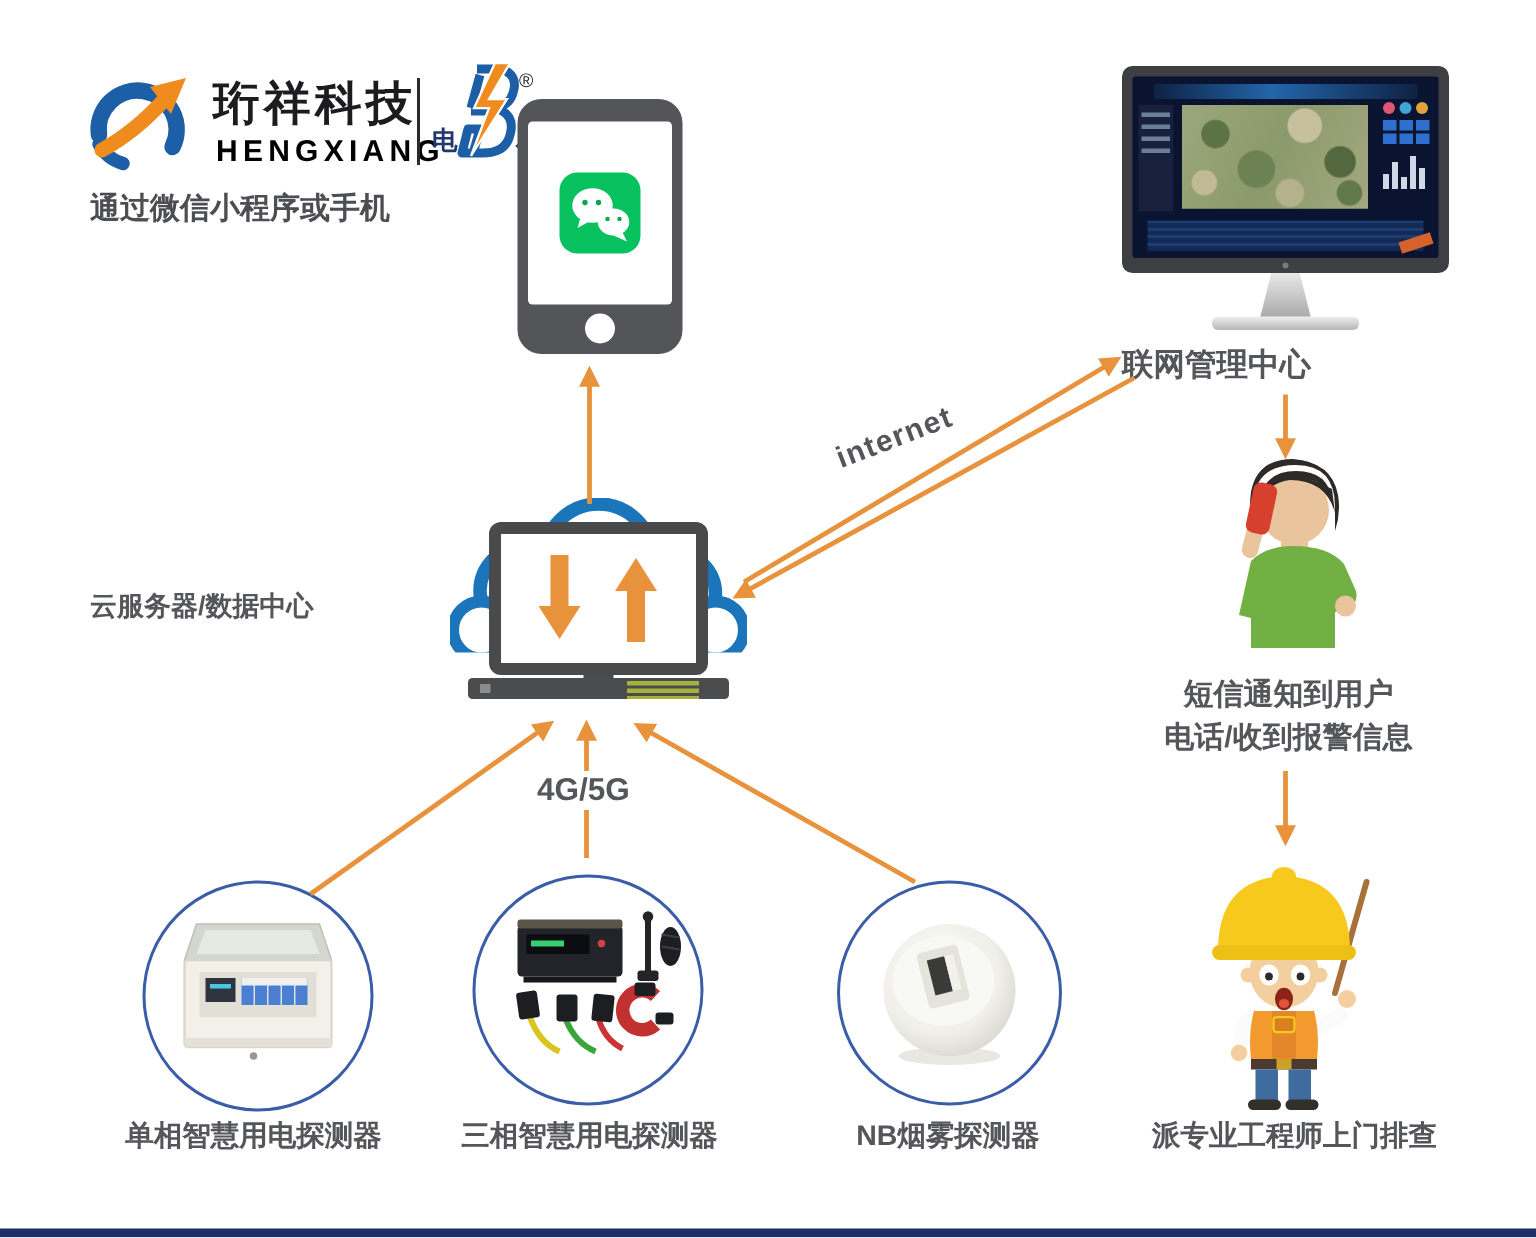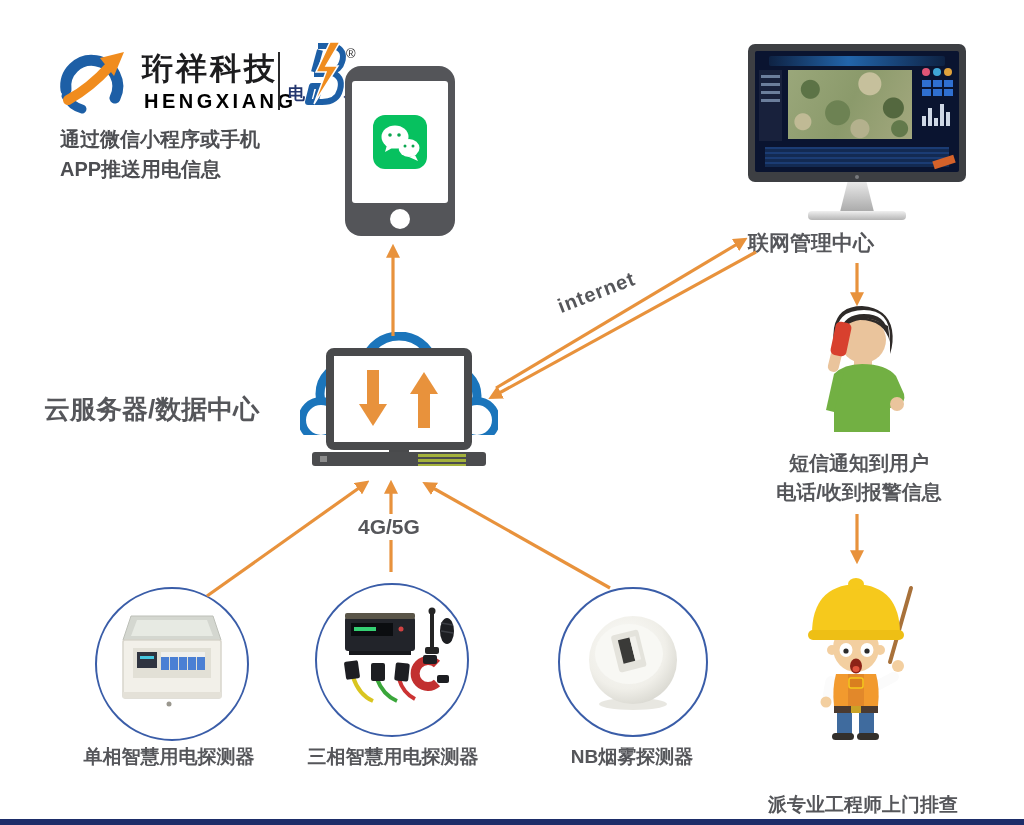--- a/index.html
+++ b/index.html
@@ -14,28 +14,28 @@
   .logo-divider { position:absolute; left:278px; top:52px; width:2px; height:58px; background:#2a2a2c; }
   .dianbao { position:absolute; left:288px; top:46px; width:80px; height:68px; }
   .db-dian { position:absolute; left:0px; top:36px; font-size:17px; font-weight:bold; color:#23366e; }
   .db-glyph { position:absolute; left:16px; top:-4px; width:44px; height:64px; }
   .db-bao { position:absolute; left:56px; top:40px; font-size:17px; font-weight:bold; color:#23366e; }
   .db-reg { position:absolute; left:58px; top:0px; font-size:13px; color:#2a2a2c; }
 
   
   .cap { color:#55565a; font-weight:bold; }
   .push-text { position:absolute; left:60px; top:124px; font-size:20px; line-height:30px; color:#4d4e52; font-weight:bold; }
-  .cloud-label { position:absolute; left:44px; top:392px; font-size:26px; }
+  .cloud-label { position:absolute; left:60px; top:392px; font-size:18px; }
   .mgmt-label { position:absolute; left:748px; top:229px; width:220px; text-align:left; font-size:21px; }
   .alarm-text { position:absolute; left:728px; top:449px; width:262px; text-align:center; font-size:20px; line-height:29px; }
   .circle-label { position:absolute; top:744px; text-align:center; font-size:19px; }
   .lbl-c1 { left:56px;  width:226px; }
   .lbl-c2 { left:280px; width:226px; }
   .lbl-c3 { left:548px; width:168px; }
-  .lbl-eng { left:738px; width:250px;margin-top:48px; }
+  .lbl-eng { left:738px; width:250px; }
   .internet-label { position:absolute; left:556px; top:281px; font-size:20px; color:#55565a; font-weight:bold; transform:rotate(-21deg); letter-spacing:1px; }
   .network-label { position:absolute; left:352px; top:514px; font-size:21px; color:#55565a; font-weight:bold; background:#fff; padding:1px 6px;text-align:center; }
 
   
   .phone { position:absolute; left:345px; top:66px; width:110px; height:170px; background:#545559; border-radius:16px; }
   .phone-screen { position:absolute; left:7px; right:7px; top:15px; bottom:33px; background:#fff; border-radius:3px; }
   .wechat { position:absolute; left:50%; top:50%; transform:translate(-50%,-50%); width:54px; height:54px; background:#07c15f; border-radius:12px; }
   .phone-home { position:absolute; left:50%; bottom:7px; transform:translateX(-50%); width:20px; height:20px; background:#fff; border-radius:50%; }
 
   
@@ -115,21 +115,20 @@
         <path d="M 14 4 L 30 4 Q 42 8 38 20 Q 36 28 26 30 Q 40 34 36 48 Q 33 60 18 60 L 4 60 L 8 44 L 16 44 L 12 58 M 10 32 L 22 32 M 16 8 L 10 30" fill="none" stroke="#1d5fa6" stroke-width="6" stroke-linejoin="round"></path>
         <polygon points="26,0 12,30 22,30 10,62 34,24 22,24 36,0" fill="#f08c1e" stroke="#fff" stroke-width="1.5"></polygon>
       </svg>
     </span>
     <span class="db-bao">保</span>
     <span class="db-reg">®</span>
   </div>
 
   <div class="push-text">
     <div>通过微信小程序或手机</div>
-    <div>APP推送用电信息</div>
   </div>
 
   <div class="phone">
     <div class="phone-screen">
       <div class="wechat">
         <svg width="54" height="54" viewBox="0 0 54 54">
           <ellipse cx="22" cy="22" rx="13.5" ry="11.5" fill="#fff"></ellipse>
           <polygon points="14,30 12,37 21,32" fill="#fff"></polygon>
           <circle cx="17" cy="20" r="1.8" fill="#0aa64f"></circle>
           <circle cx="26" cy="20" r="1.8" fill="#0aa64f"></circle>

